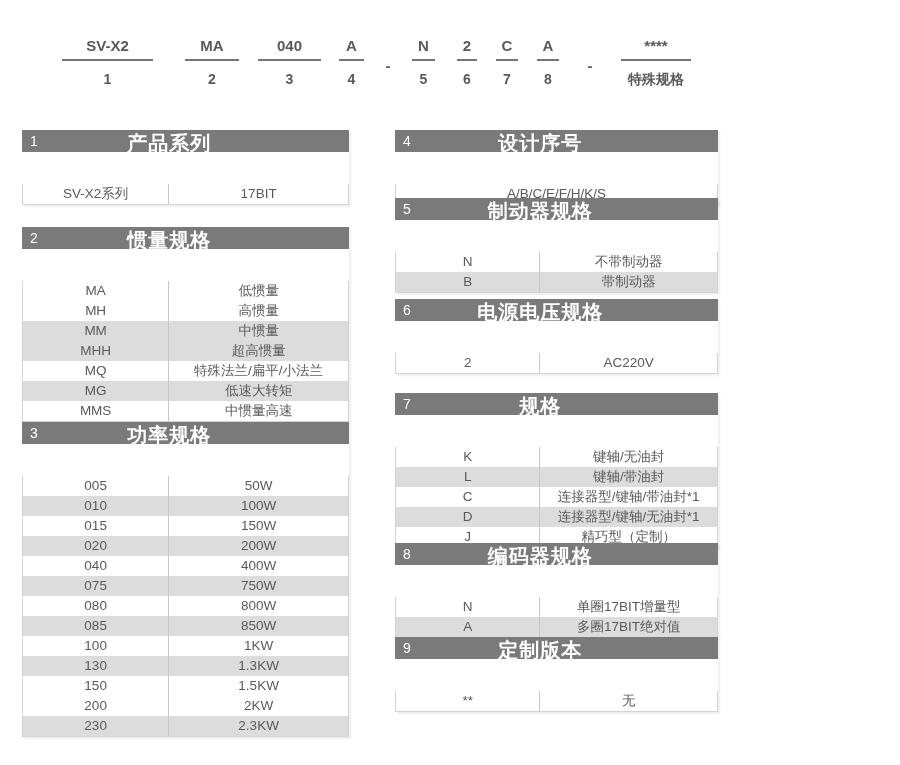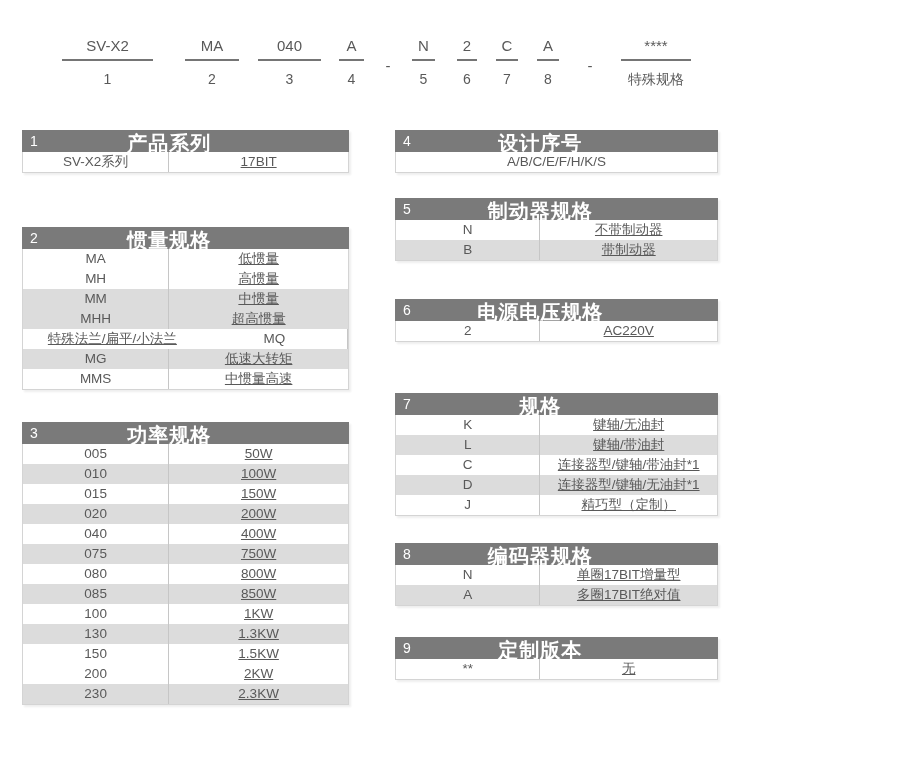--- a/index.html
+++ b/index.html
@@ -1,21 +1,21 @@
 <!DOCTYPE html>
 <html><head>
 <meta charset="utf-8">
 <style>
   * { margin:0; padding:0; box-sizing:border-box; }
   html,body { width:900px; height:765px; background:#ffffff;
     font-family:"Liberation Sans","DejaVu Sans",sans-serif; }
   .page { position:relative; width:900px; height:765px; overflow:hidden; }
 
   
-  .code-strip { position:absolute; left:62px; top:34px; display:flex; align-items:flex-end; }
+  .code-strip { position:absolute; left:62px; top:34px; display:flex; align-items:flex-end;font-weight:bold; }
   .seg { display:flex; flex-direction:column; align-items:center; }
   .seg .code { font-size:15px; color:#595959; line-height:24px; white-space:nowrap; }
   .seg .u { width:100%; height:2px; background:#757575; margin-top:1px; }
   .seg .num { font-size:14px; color:#595959; line-height:20px; margin-top:8px; white-space:nowrap; }
   .seg.sep .u { visibility:hidden; }
   .s1{width:91px;} .s2{width:54px;margin-left:32px;} .s3{width:63px;margin-left:19px;}
   .s4{width:25px;margin-left:18px;} .h1{width:48px;} .s5{width:23px;}
   .s6{width:20px;margin-left:22px;} .s7{width:22px;margin-left:19px;} .s8{width:22px;margin-left:19px;}
   .h2{width:62px;} .s9{width:70px;}
 
@@ -25,27 +25,27 @@
   .col-r { left:395px; width:323px; }
   .t1{top:130px;} .t2{top:227px;} .t3{top:422px;}
   .t4{top:130px;} .t5{top:198px;} .t6{top:299px;}
   .t7{top:393px;} .t8{top:543px;} .t9{top:637px;}
 
   .t-header { position:relative; height:22px; background:#7a7a7a; color:#ffffff; }
   .t-header .tnum { position:absolute; left:8px; top:0; line-height:22px; font-size:14px; }
   .t-header .ttitle { position:absolute; left:45%; top:2px; transform:translateX(-50%);
     line-height:22px; font-size:20px; white-space:nowrap; letter-spacing:1px;font-weight:bold; }
 
-  .t-body { border:1px solid #d4d4d4; border-top:none; background:#ffffff; }
+  .t-body { border:1px solid #d4d4d4; border-top:none; background:#ffffff;margin-top:32px; }
   .t-row { display:flex; height:20px; background:#ffffff; }
   .t-row.alt { background:#dcdcdc; }
   .t-row .cell { font-size:13.5px; color:#595959; line-height:20px; text-align:center;
     white-space:nowrap; overflow:visible; }
   .t-row .c1 { width:45%; border-right:1px solid #c6c6c6; }
-  .t-row .c2 { width:55%;text-decoration:underline; }
+  .t-row .c2 { width:55%; }
   .t-row .full { width:100%; }
 </style>
 </head>
 <body>
 
 <div class="page">
 
   <div class="code-strip">
     <div class="seg s1">
       <span class="code">SV-X2</span>
@@ -133,22 +133,22 @@
         </div>
         <div class="t-row alt">
           <div class="cell c1">MM</div>
           <div class="cell c2">中惯量</div>
         </div>
         <div class="t-row alt">
           <div class="cell c1">MHH</div>
           <div class="cell c2">超高惯量</div>
         </div>
         <div class="t-row">
+          <div class="cell c1">MQ</div>
           <div class="cell c2">特殊法兰/扁平/小法兰</div>
-          <div class="cell c1">MQ</div>
         </div>
         <div class="t-row alt">
           <div class="cell c1">MG</div>
           <div class="cell c2">低速大转矩</div>
         </div>
         <div class="t-row">
           <div class="cell c1">MMS</div>
           <div class="cell c2">中惯量高速</div>
         </div>
       </div>

